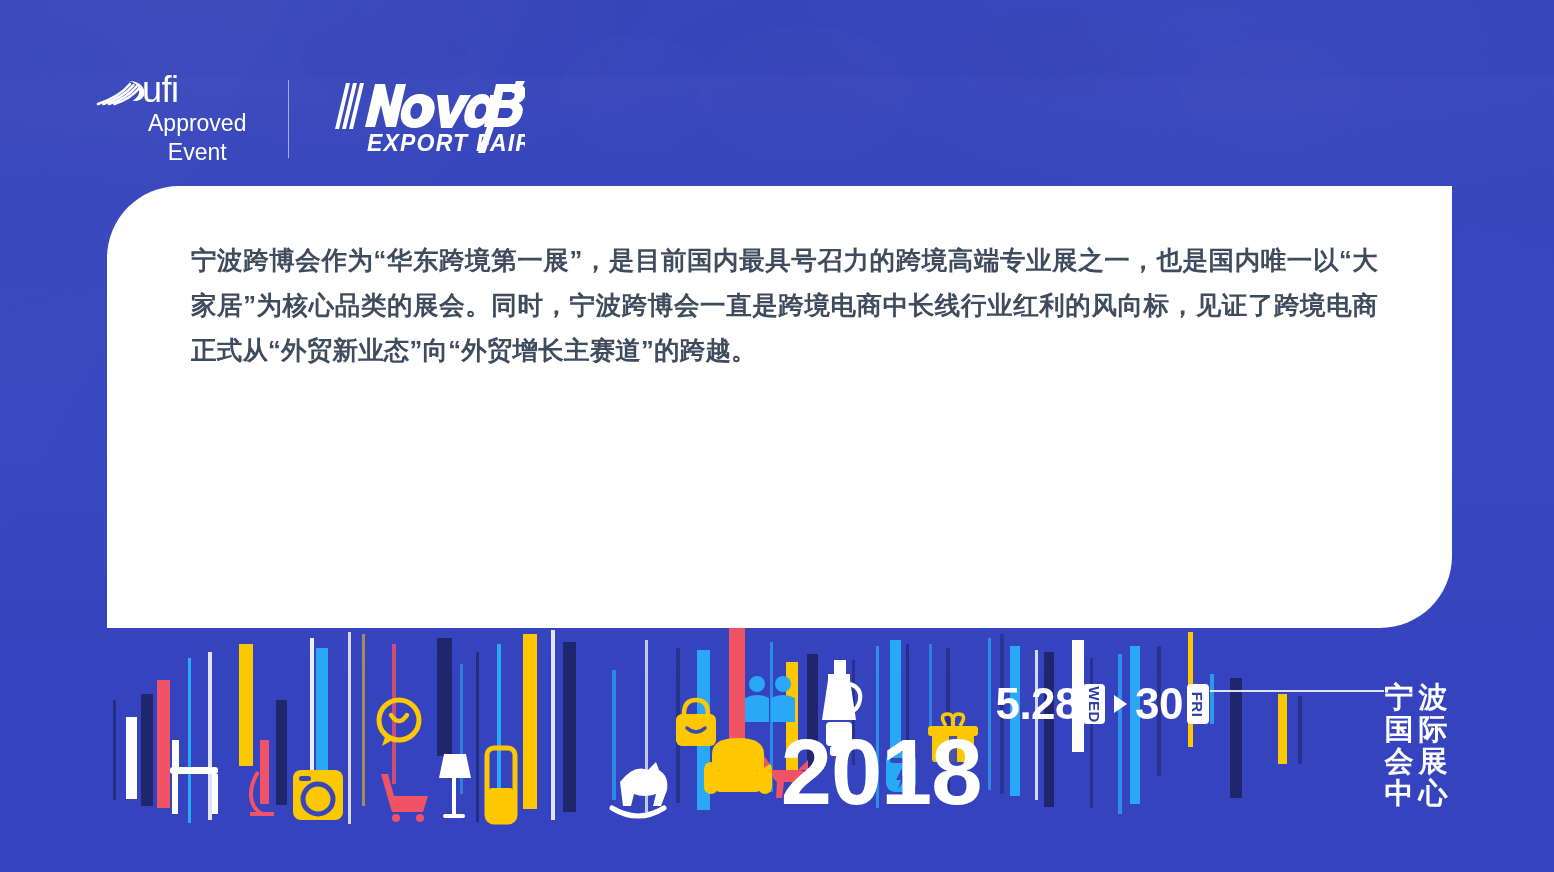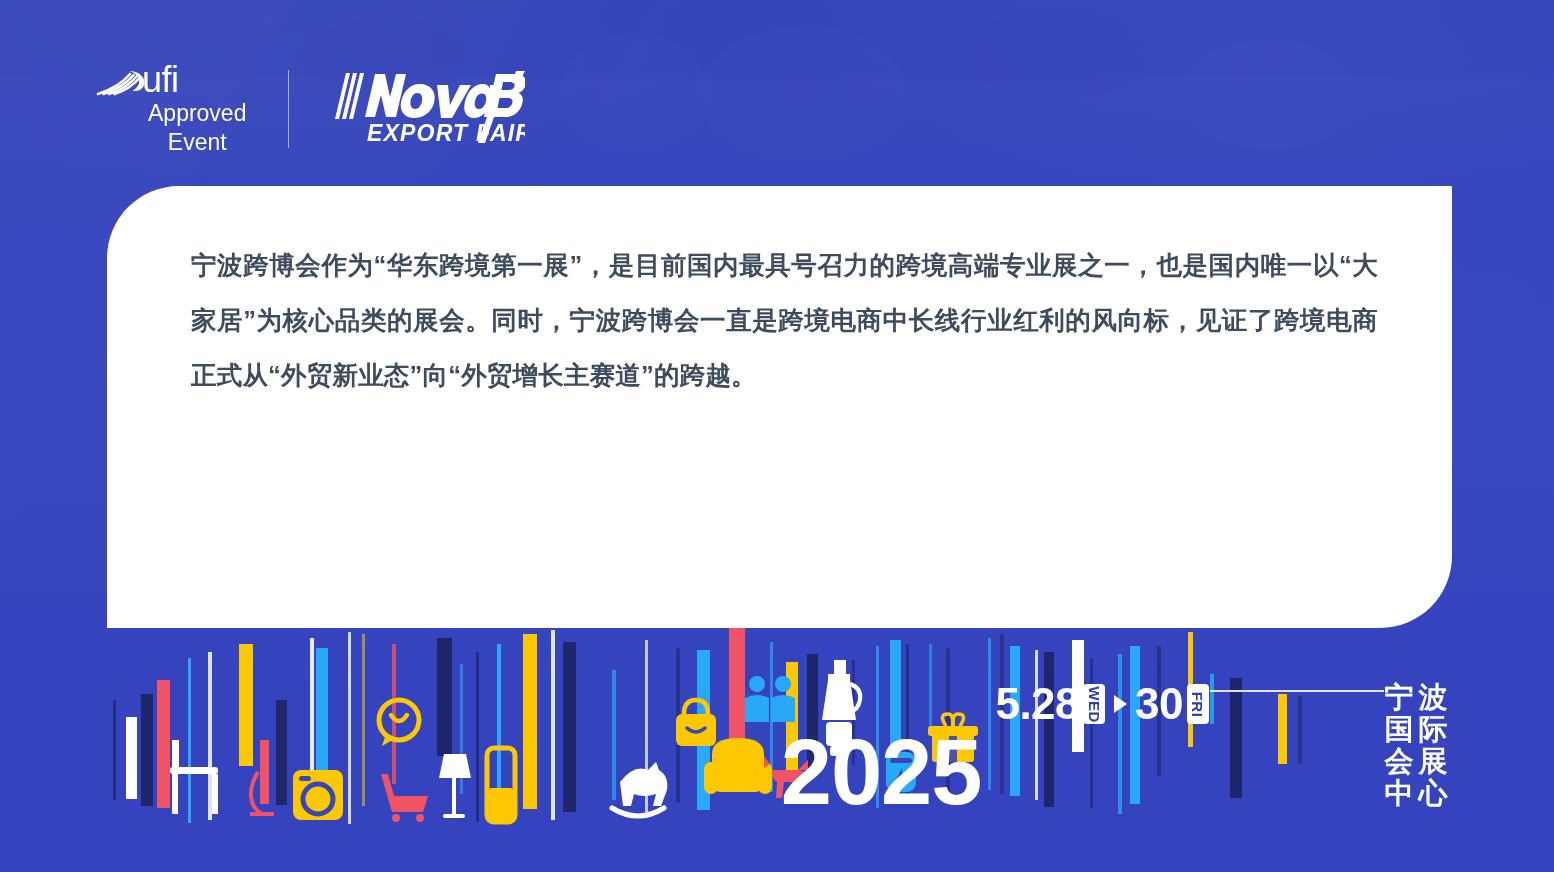--- a/index.html
+++ b/index.html
@@ -45,21 +45,21 @@
   .bg-veil {
     position:absolute; inset:0;
     background:linear-gradient(180deg, rgba(55,70,187,.82) 0%, rgba(55,70,190,.90) 22%, rgba(56,72,193,.96) 52%, rgba(53,68,190,1) 78%, rgba(53,68,190,1) 100%);
   }
   
   .ghost { position:absolute; background:rgba(255,255,255,.055); border-radius:50%; }
   .ghost.dark { background:rgba(0,0,0,.07); }
 
   
   #logo-row {
-    position:absolute; left:96px; top:62px;
+    position:absolute; left:96px; top:72px;
     display:flex; align-items:center; gap:16px;
     z-index:6;
   }
   .ufi-block { display:flex; align-items:flex-start; padding-right:26px; }
   .ufi-swoosh { width:52px; height:30px; margin-top:6px; }
   .ufi-text { color:#fff; line-height:1; }
   .ufi-word { font-size:36px; font-weight:400; letter-spacing:-.5px; margin-left:-6px; }
   .ufi-sub { font-size:23px; text-align:center; margin-top:2px; line-height:1.18; font-weight:400; }
   .divider {
     width:1px; height:78px; background:rgba(255,255,255,.55);
@@ -74,21 +74,21 @@
     width:1345px; height:442px;
     background:#ffffff;
     border-radius:72px 0 72px 0;
     z-index:5;
   }
   #card-inner { padding:52px 74px 0 84px; }
   .para {
     color:#3f4c5e;
     font-size:25.5px;
     font-weight:700;
-    line-height:55px;
+    line-height:45px;
     letter-spacing:.2px;
     text-align:justify;
     text-justify:inter-ideograph;
   }
   .para + .para { margin-top:52px; }
 
   
   #strip {
     position:absolute; left:0; bottom:0; width:1554px; height:250px;
     z-index:4; overflow:hidden;
@@ -358,21 +358,21 @@
         <rect x="932" y="112" width="42" height="28" rx="3"></rect>
         <rect x="949" y="112" width="8" height="28" fill="#3746bb" opacity=".9"></rect>
         <rect x="928" y="104" width="50" height="10" rx="3"></rect>
         <path d="M946 104 q-8 -12 2 -12 q6 0 5 12" fill="none" stroke="#fdc800" stroke-width="3.5"></path>
         <path d="M960 104 q8 -12 -2 -12 q-6 0 -5 12" fill="none" stroke="#fdc800" stroke-width="3.5"></path>
       </g>
     </svg>
   </div>
 
   <div id="date-block">
-    <div id="year">2025</div>
+    <div id="year">2018</div>
     <div id="date-right">
       <div id="date-line">
         <span>5.28</span>
         <span class="daybadge">
           <span>WED</span>
         </span>
         <span class="arrow"></span>
         <span>30</span>
         <span class="daybadge">
           <span>FRI</span>

